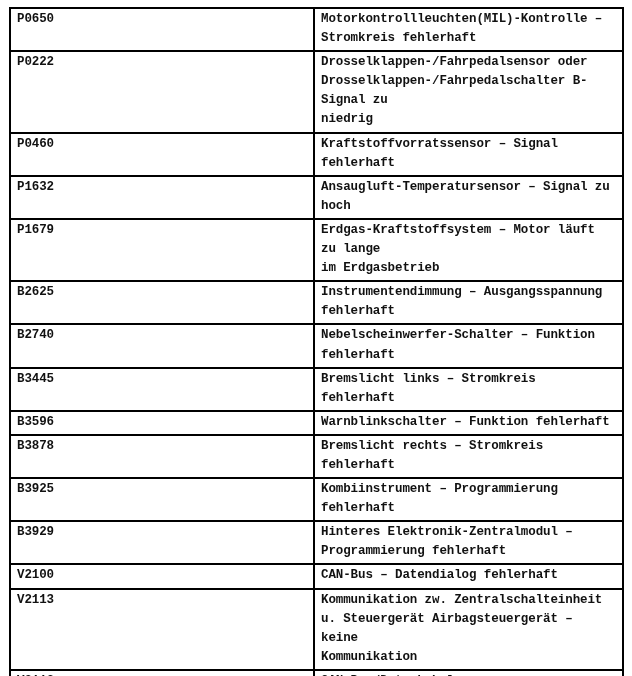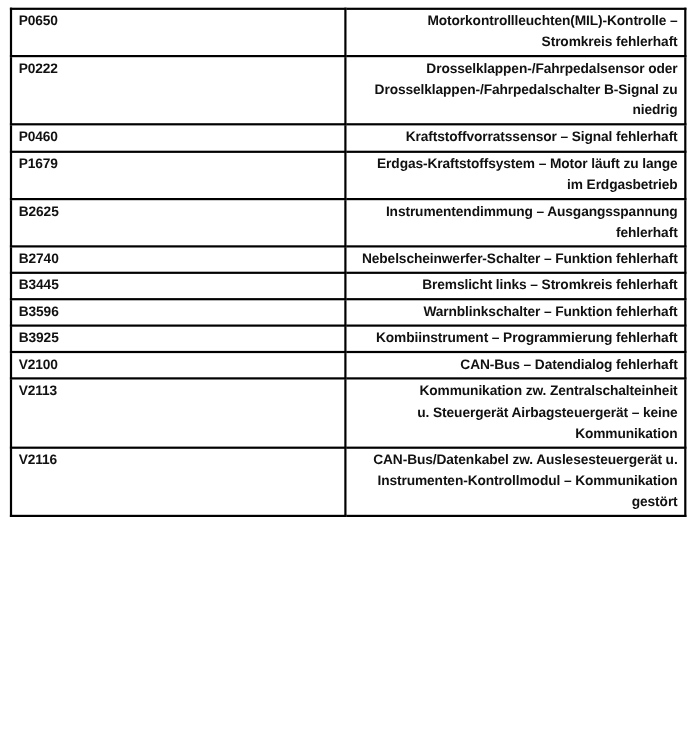--- a/index.html
+++ b/index.html
@@ -28,28 +28,28 @@
   table.dtc-table col.col-code { width: 304px; }
   table.dtc-table td {
     border: 2px solid #000000;
     vertical-align: top;
     padding: 1px 6px 2px 6px;
     font-size: 12.5px;
     font-weight: 700;
     letter-spacing: -0.1px;
     line-height: 19.1px;
     color: #111111;
+    font-family: Liberation Mono, monospace;
   }
   td.code-cell {
     white-space: nowrap;
   }
   td.desc-cell {
     white-space: pre-line;
     overflow: hidden;
-    text-align: right;
   }
 </style>
 </head>
 <body>
 
 <div class="page">
   <table class="dtc-table">
     <colgroup>
       <col class="col-code">
       <col class="col-desc">
@@ -68,20 +68,24 @@
 Drosselklappen-/Fahrpedalschalter B-Signal zu
 niedrig</td>
   </tr>
 
   <tr>
     <td class="code-cell">P0460</td>
     <td class="desc-cell">Kraftstoffvorratssensor – Signal fehlerhaft</td>
   </tr>
 
 
+  <tr>
+    <td class="code-cell">P1632</td>
+    <td class="desc-cell">Ansaugluft-Temperatursensor – Signal zu hoch</td>
+  </tr>
 
   <tr>
     <td class="code-cell">P1679</td>
     <td class="desc-cell">Erdgas-Kraftstoffsystem – Motor läuft zu lange
 im Erdgasbetrieb</td>
   </tr>
 
 
   <tr>
     <td class="code-cell">B2625</td>
@@ -98,26 +102,35 @@
   <tr>
     <td class="code-cell">B3445</td>
     <td class="desc-cell">Bremslicht links – Stromkreis fehlerhaft</td>
   </tr>
 
   <tr>
     <td class="code-cell">B3596</td>
     <td class="desc-cell">Warnblinkschalter – Funktion fehlerhaft</td>
   </tr>
 
+  <tr>
+    <td class="code-cell">B3878</td>
+    <td class="desc-cell">Bremslicht rechts – Stromkreis fehlerhaft</td>
+  </tr>
 
   <tr>
     <td class="code-cell">B3925</td>
     <td class="desc-cell">Kombiinstrument – Programmierung fehlerhaft</td>
   </tr>
 
+  <tr>
+    <td class="code-cell">B3929</td>
+    <td class="desc-cell">Hinteres Elektronik-Zentralmodul –
+Programmierung fehlerhaft</td>
+  </tr>
 
   <tr>
     <td class="code-cell">V2100</td>
     <td class="desc-cell">CAN-Bus – Datendialog fehlerhaft</td>
   </tr>
 
   <tr>
     <td class="code-cell">V2113</td>
     <td class="desc-cell">Kommunikation zw. Zentralschalteinheit
 u. Steuergerät Airbagsteuergerät – keine

